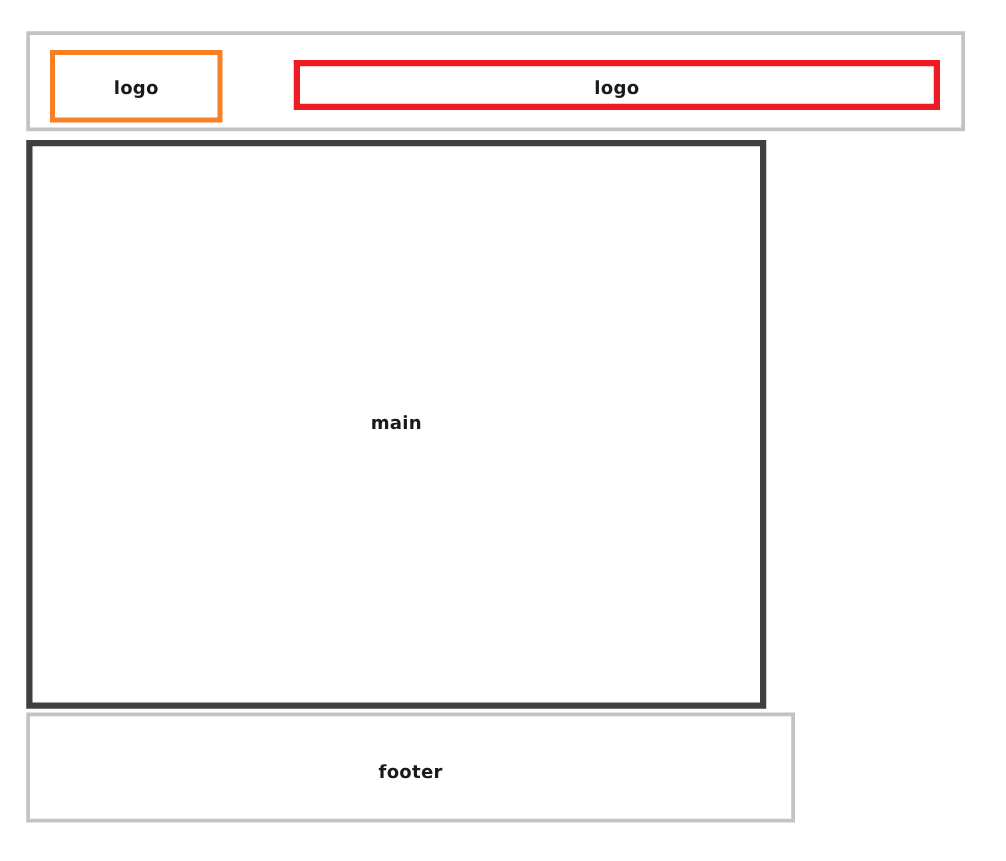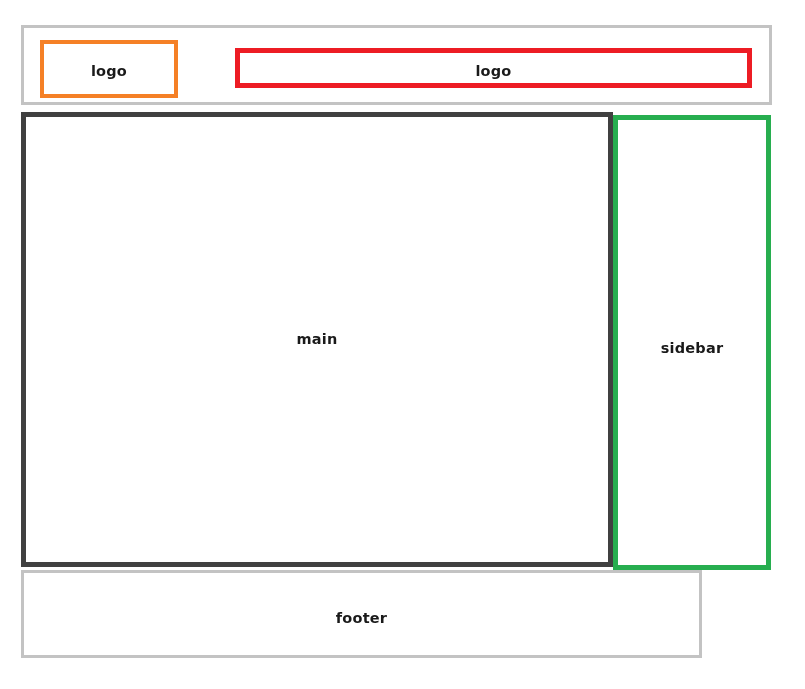--- a/index.html
+++ b/index.html
@@ -88,21 +88,21 @@
     border: 5px solid #27ae4f;
   }
   #sidebar-box .box-label {
     top: 220px;
   }
 
   
   #footer-box {
     left: 21px;
     top: 570px;
-    width: 681px;
+    width: 615px;
     height: 88px;
     border: 3px solid #c3c3c3;
   }
   #footer-box .box-label {
     top: 37px;
   }
 </style>
 </head>
 <body>
 
@@ -114,21 +114,18 @@
     </div>
     <div class="box" id="menu-box" style="left:211px; top:20px;">
       <span class="box-label">logo</span>
     </div>
   </div>
 
   <div class="box" id="main-box">
     <span class="box-label">main</span>
   </div>
 
-  <div class="box" id="sidebar-box">
-    <span class="box-label">sidebar</span>
-  </div>
 
   <div class="box" id="footer-box">
     <span class="box-label">footer</span>
   </div>
 
 </div>
 
 </body></html>

